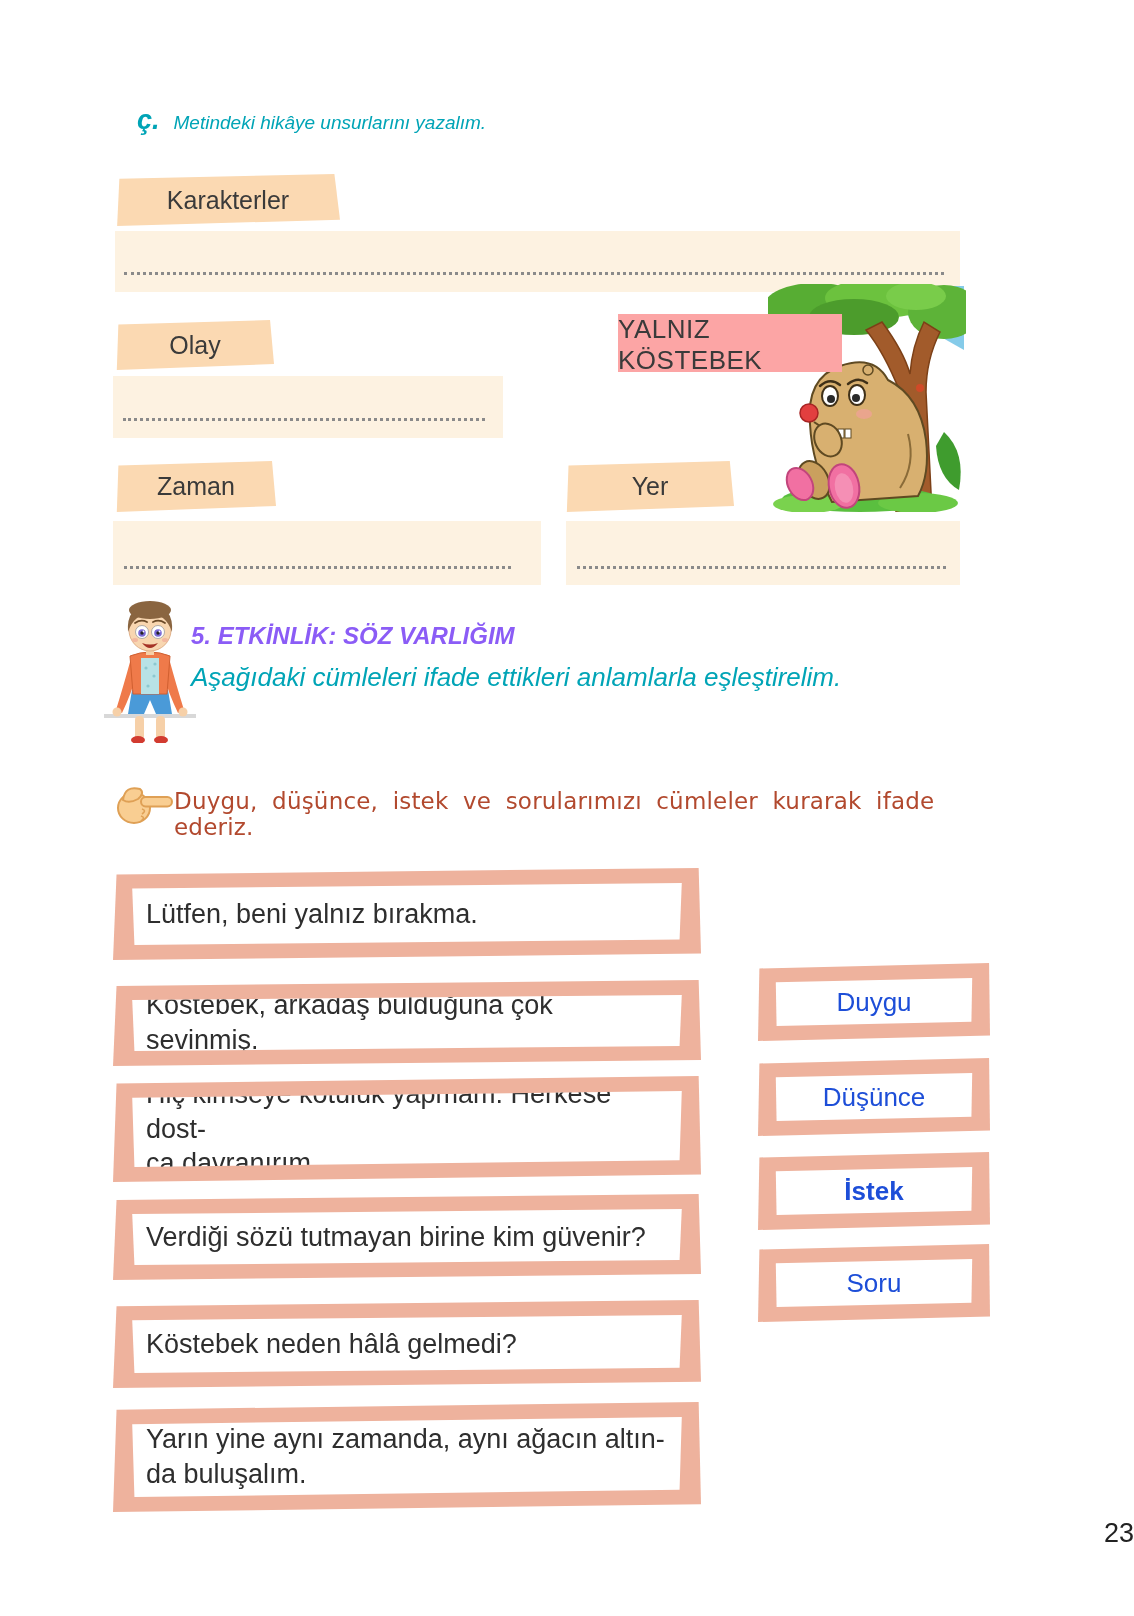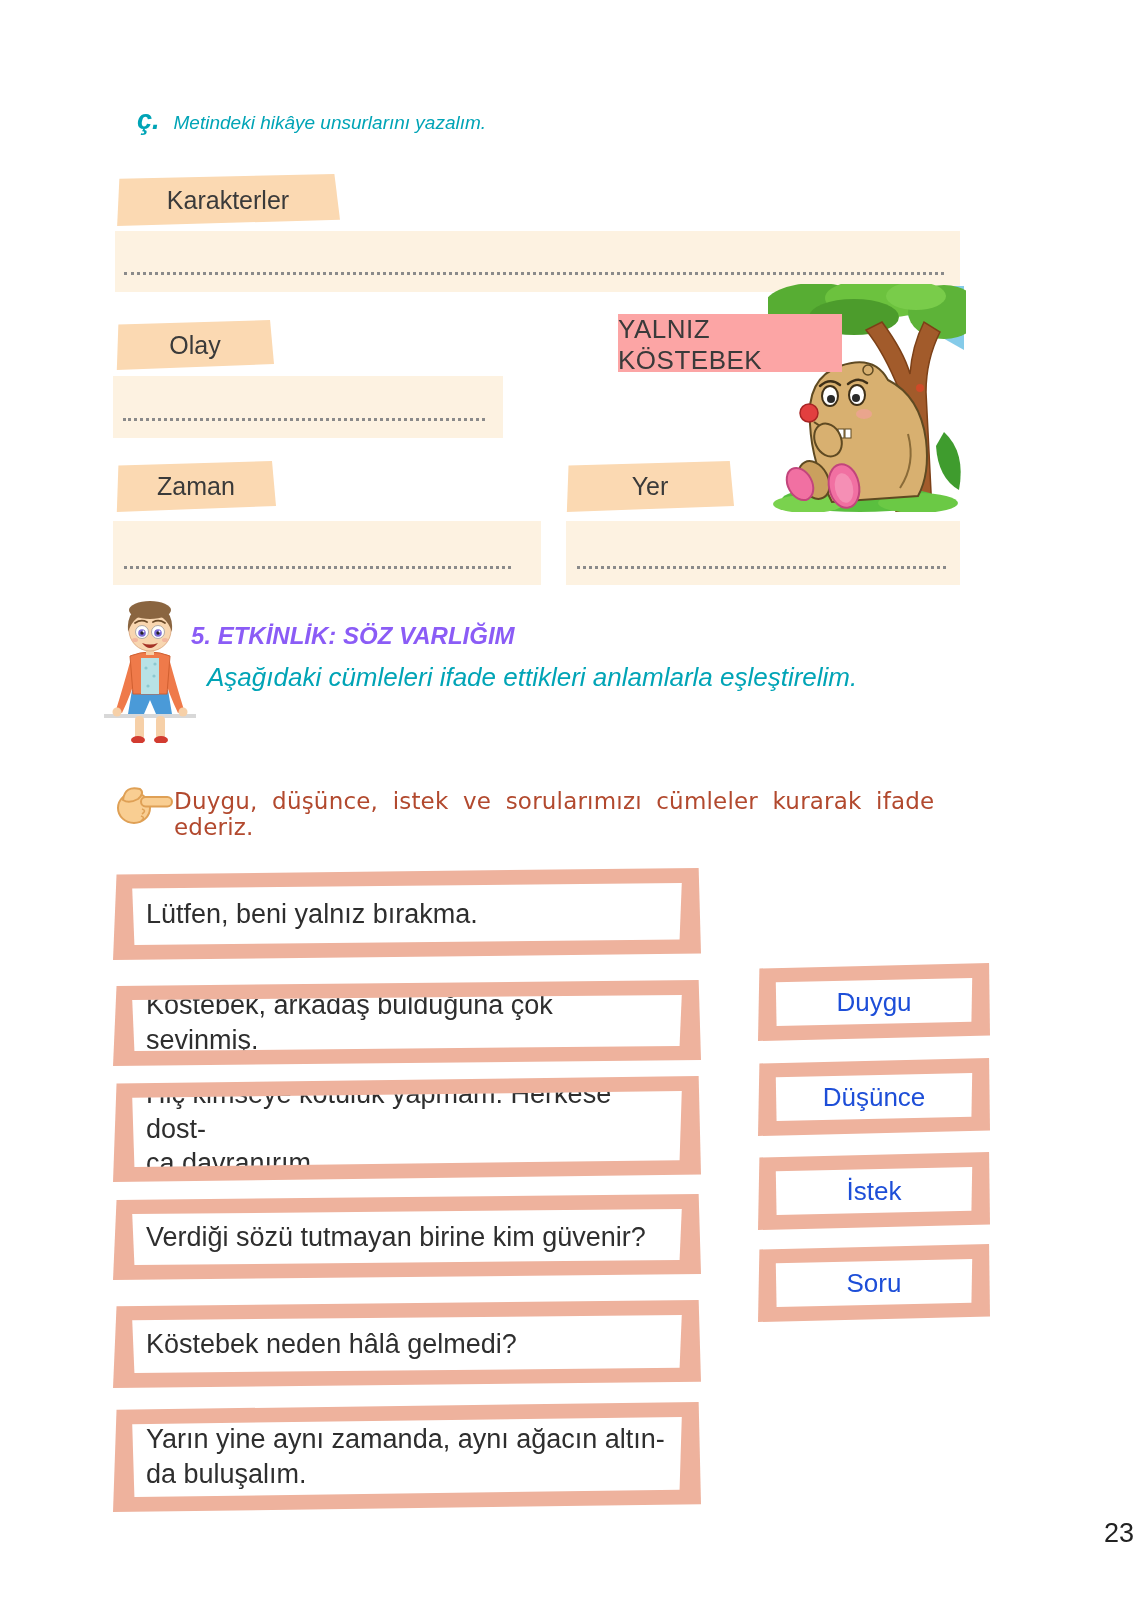--- a/index.html
+++ b/index.html
@@ -181,21 +181,21 @@
         <circle cx="54" cy="35" r="1.7" fill="#222222"></circle>
       <circle cx="39.5" cy="33.5" r="0.9" fill="#ffffff"></circle>
         <circle cx="55.5" cy="33.5" r="0.9" fill="#ffffff"></circle>
       <path d="M38,45 Q46,55 54,45 Q46,48 38,45 Z" fill="#a53226"></path>
       <ellipse cx="31" cy="42" rx="3" ry="2" fill="#f2b8a0"></ellipse>
       <ellipse cx="61" cy="42" rx="3" ry="2" fill="#f2b8a0"></ellipse>
     </svg>
   </div>
 
   <div class="abs activity-heading" style="left:191px;top:622px;">5. ETKİNLİK: SÖZ VARLIĞIM</div>
-  <div class="abs activity-instruction" style="left:191px;top:662px;margin-left:16px;">Aşağıdaki cümleleri ifade ettikleri anlamlarla eşleştirelim.</div>
+  <div class="abs activity-instruction" style="left:191px;top:662px;">Aşağıdaki cümleleri ifade ettikleri anlamlarla eşleştirelim.</div>
 
   <div class="abs" style="left:114px;top:778px;width:62px;height:52px;">
     <svg width="62" height="52" viewBox="0 0 62 52">
       <ellipse cx="20" cy="30" rx="16" ry="15" fill="#f9ce92" stroke="#dfa055" stroke-width="2"></ellipse>
       <rect x="27" y="19" width="31" height="9.5" rx="4.7" fill="#f9ce92" stroke="#dfa055" stroke-width="2"></rect>
       <path d="M9,22 Q11,7 26,11 Q31,15 24,21 Q15,26 9,22 Z" fill="#f9ce92" stroke="#dfa055" stroke-width="2"></path>
       <path d="M28,31 q5,1.5 0,5" fill="none" stroke="#dfa055" stroke-width="1.6"></path>
       <path d="M27,38 q5,1.5 0,5" fill="none" stroke="#dfa055" stroke-width="1.6"></path>
     </svg>
   </div>
@@ -237,21 +237,21 @@
   <div class="abs brush category" style="left:758px;top:963px;width:232px;height:78px;">
     <div class="brush-inner">
         <span class="category-text">Duygu</span>
       </div>
   </div>
   <div class="abs brush category" style="left:758px;top:1058px;width:232px;height:78px;">
     <div class="brush-inner">
         <span class="category-text">Düşünce</span>
       </div>
   </div>
-  <div class="abs brush category" style="left:758px;top:1152px;width:232px;height:78px;">
+  <div class="abs brush category" style="left:758px;top:1152px;width:232px;height:78px;font-weight:bold;">
     <div class="brush-inner">
         <span class="category-text">İstek</span>
       </div>
   </div>
   <div class="abs brush category" style="left:758px;top:1244px;width:232px;height:78px;">
     <div class="brush-inner">
         <span class="category-text">Soru</span>
       </div>
   </div>
 

